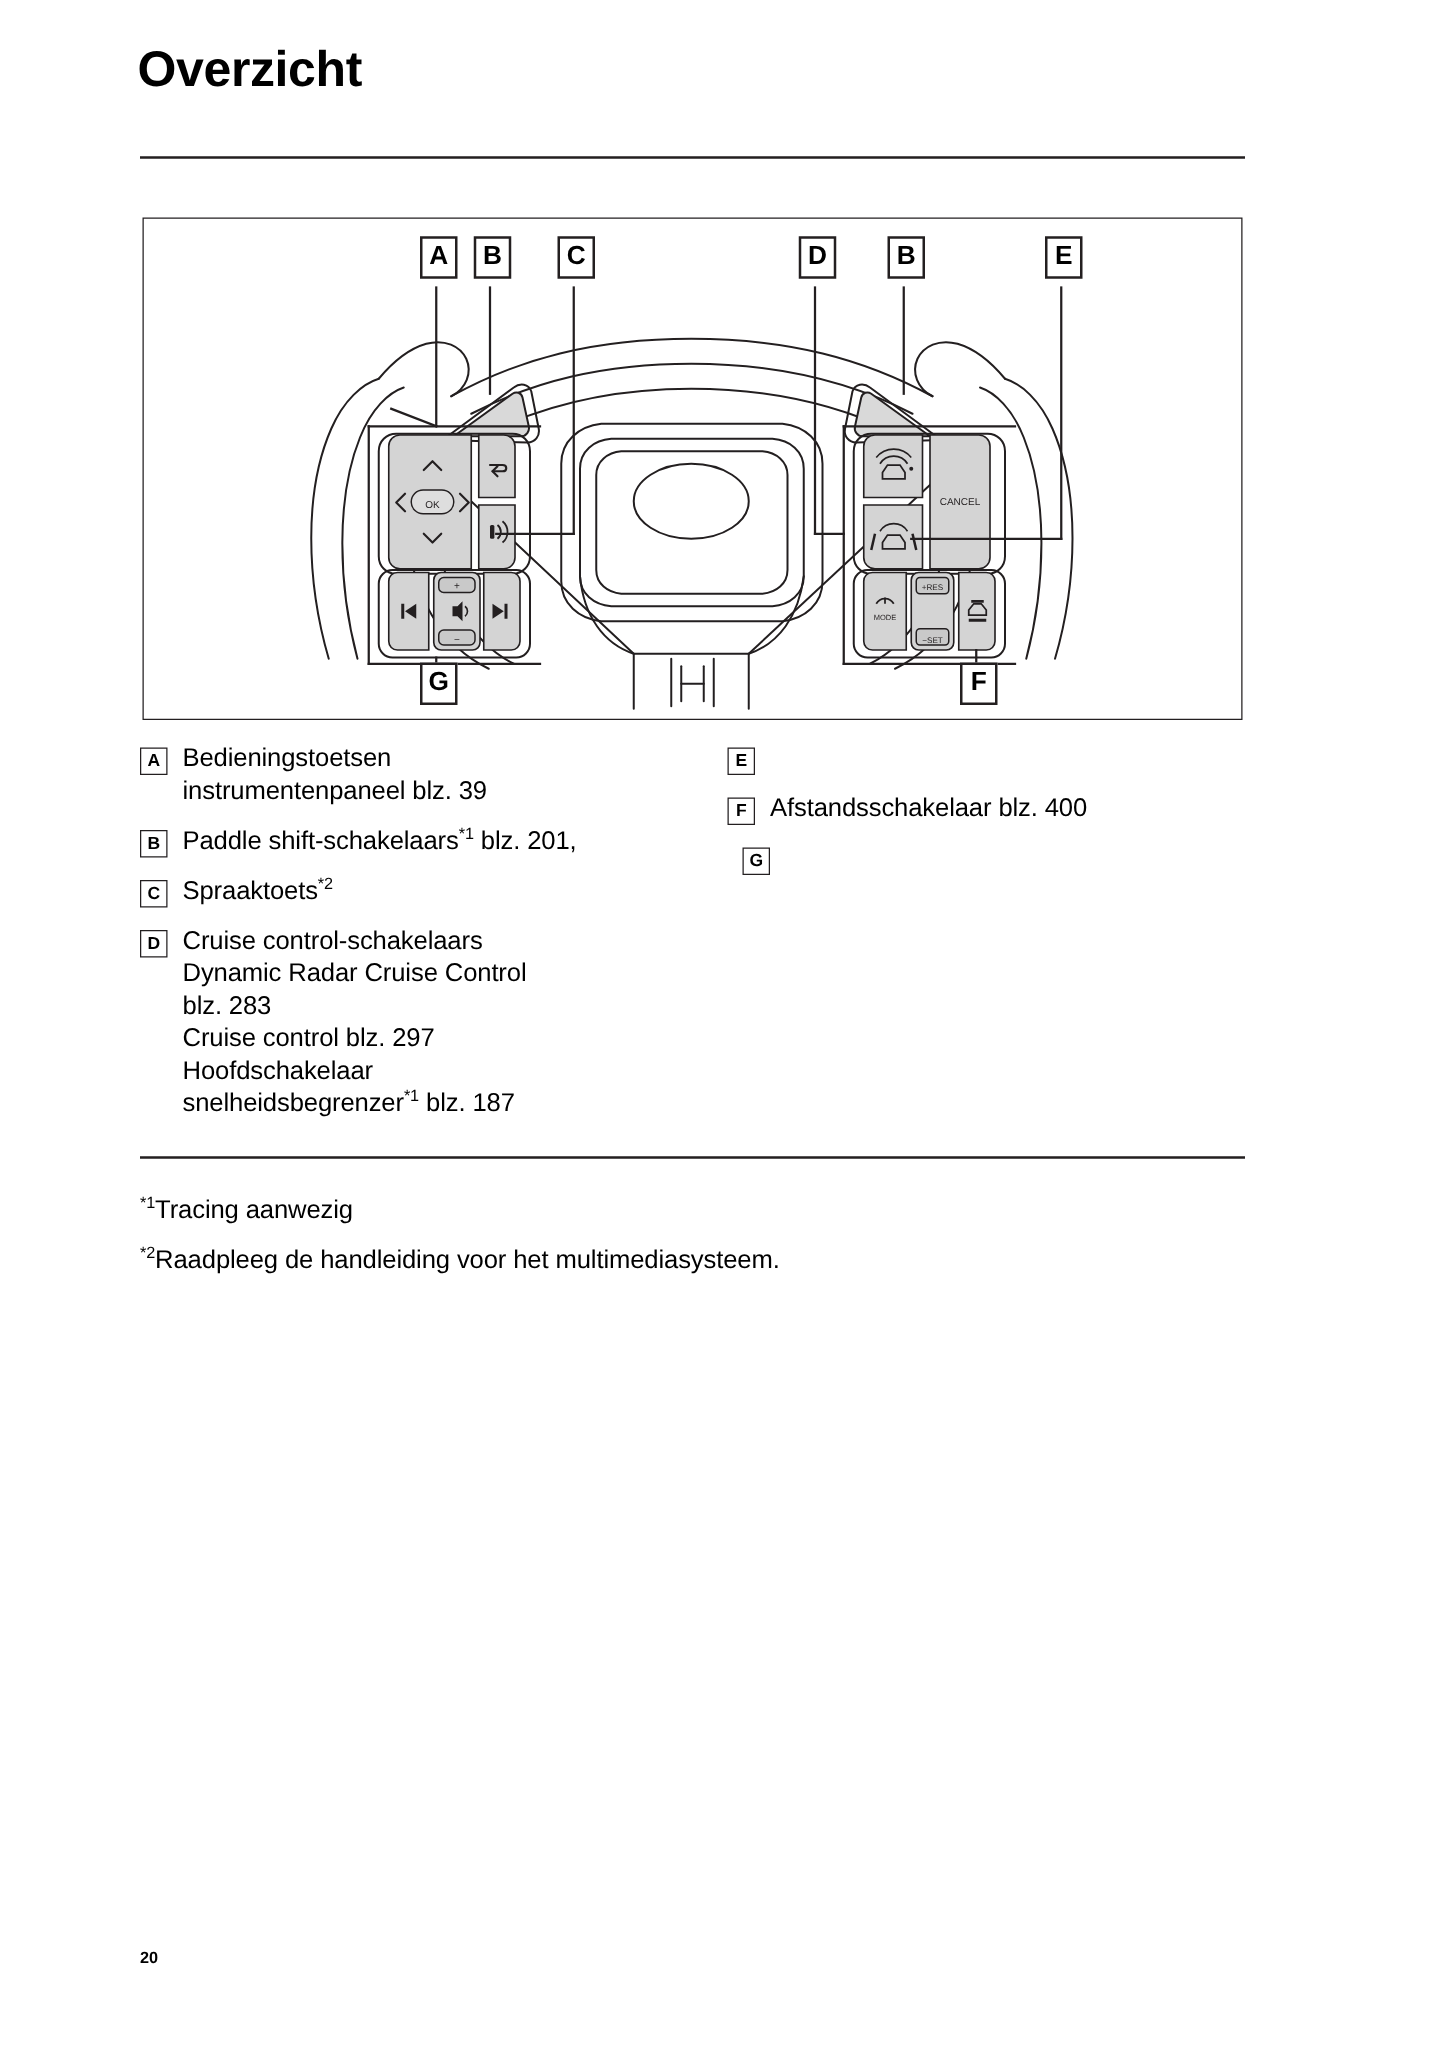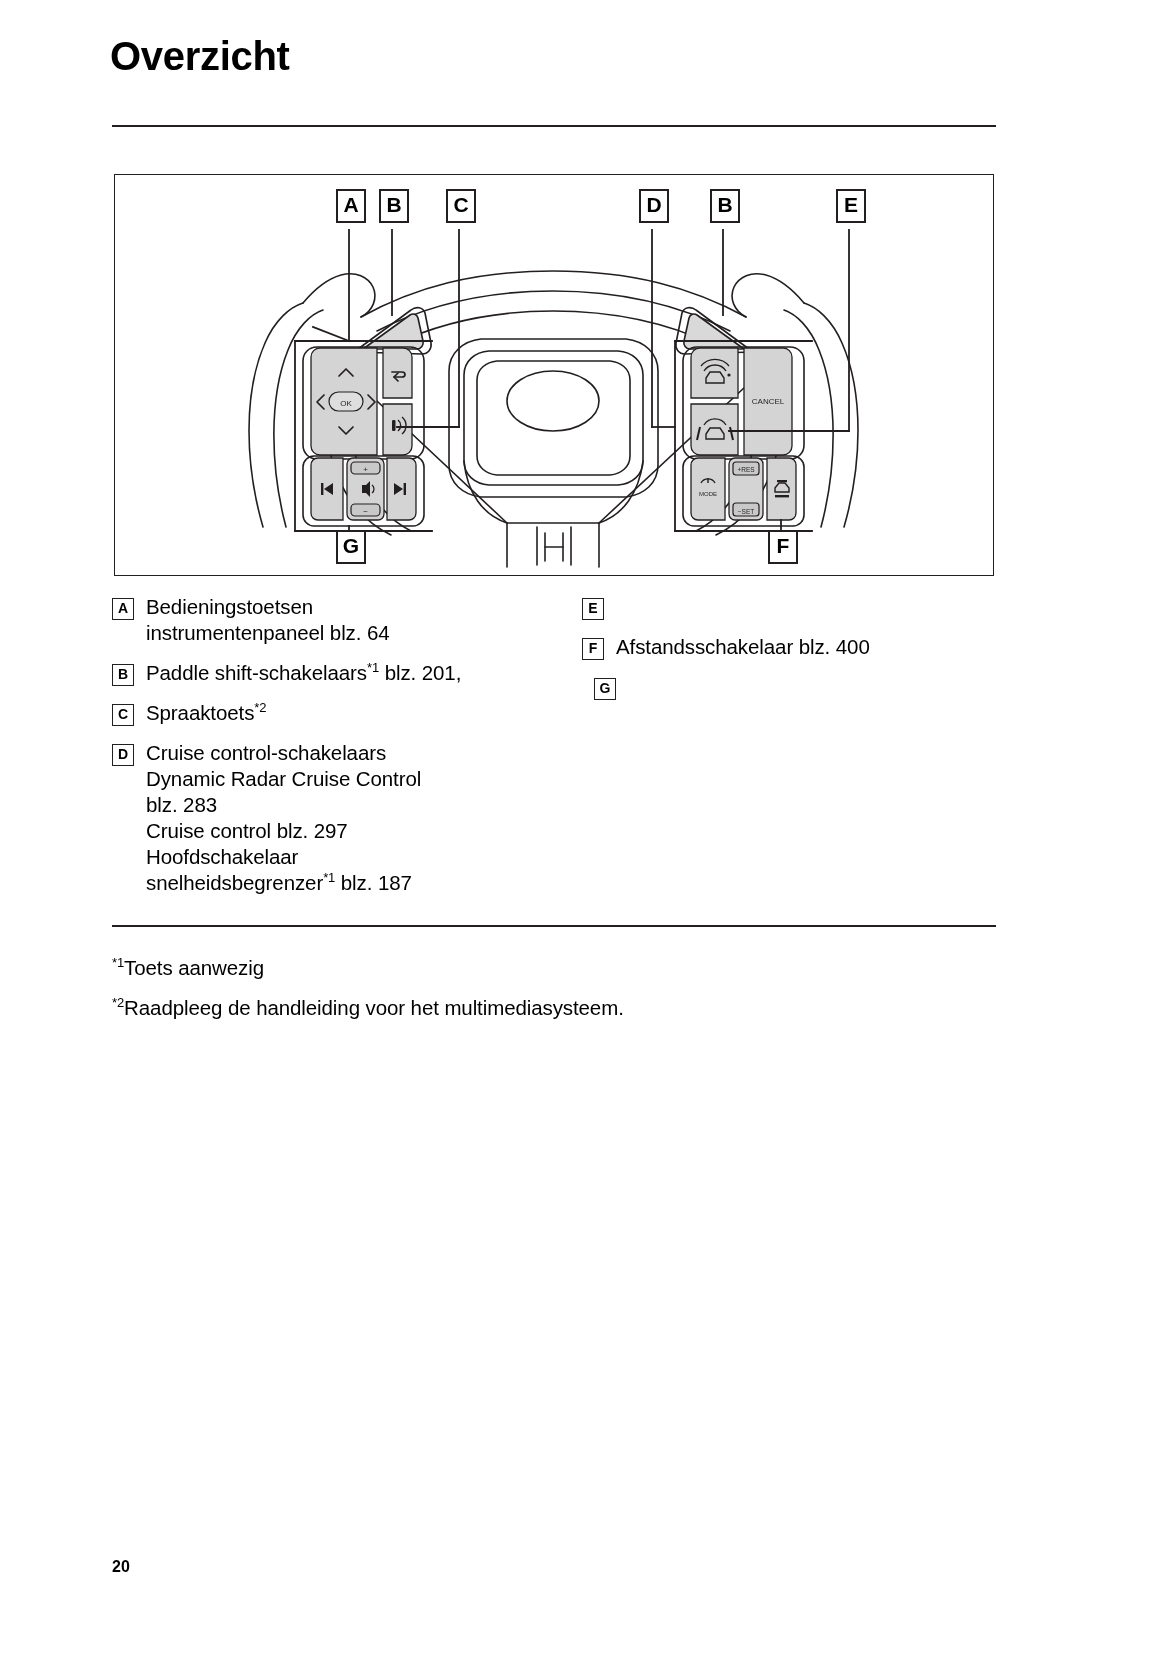--- a/index.html
+++ b/index.html
@@ -123,21 +123,21 @@
   .footnote sup {
     font-size: 13px;
     vertical-align: super;
     line-height: 0;
   }
   
   .page-number {
     position: absolute;
     left: 112px;
     top: 1558px;
-    font-size: 16px;
+    font-size: 13px;
     font-weight: bold;
   }
 </style>
 </head>
 <body>
 
 <div class="page">
 
   <div class="page-title">Overzicht</div>
   <div class="title-rule"></div>
@@ -341,21 +341,21 @@
     <div style="position:absolute;left:221px;top:355px;width:26px;height:30px;border:2px solid #231f20;background:#fff;font-size:21px;font-weight:bold;line-height:27px;text-align:center;">G</div>
     <div style="position:absolute;left:653px;top:355px;width:26px;height:30px;border:2px solid #231f20;background:#fff;font-size:21px;font-weight:bold;line-height:27px;text-align:center;">F</div>
   </div>
 
   <div class="legend">
     <div class="legend-col left" id="legend-left">
         <div class="legend-item">
           <div class="tag">A</div>
           <div class="legend-text">
             <div><span>Bedieningstoetsen</span></div>
-            <div><span>instrumentenpaneel blz. 64</span></div>
+            <div><span>instrumentenpaneel blz. 39</span></div>
           </div>
         </div>
         <div class="legend-item">
           <div class="tag">B</div>
           <div class="legend-text">
             <div><span>Paddle shift-schakelaars</span><sup>*1</sup><span> blz. 201,</span></div>
           </div>
         </div>
         <div class="legend-item">
           <div class="tag">C</div>
@@ -387,18 +387,18 @@
         </div>
         <div class="legend-item indent">
           <div class="tag">G</div>
         </div>
       </div>
   </div>
 
   <div class="legend-rule"></div>
 
   <div class="footnotes" id="footnotes">
-      <div class="footnote"><sup>*1</sup><span>Toets aanwezig</span></div>
+      <div class="footnote"><sup>*1</sup><span>Tracing aanwezig</span></div>
       <div class="footnote"><sup>*2</sup><span>Raadpleeg de handleiding voor het multimediasysteem.</span></div>
     </div>
 
   <div class="page-number">20</div>
 </div>
 
 </body></html>

